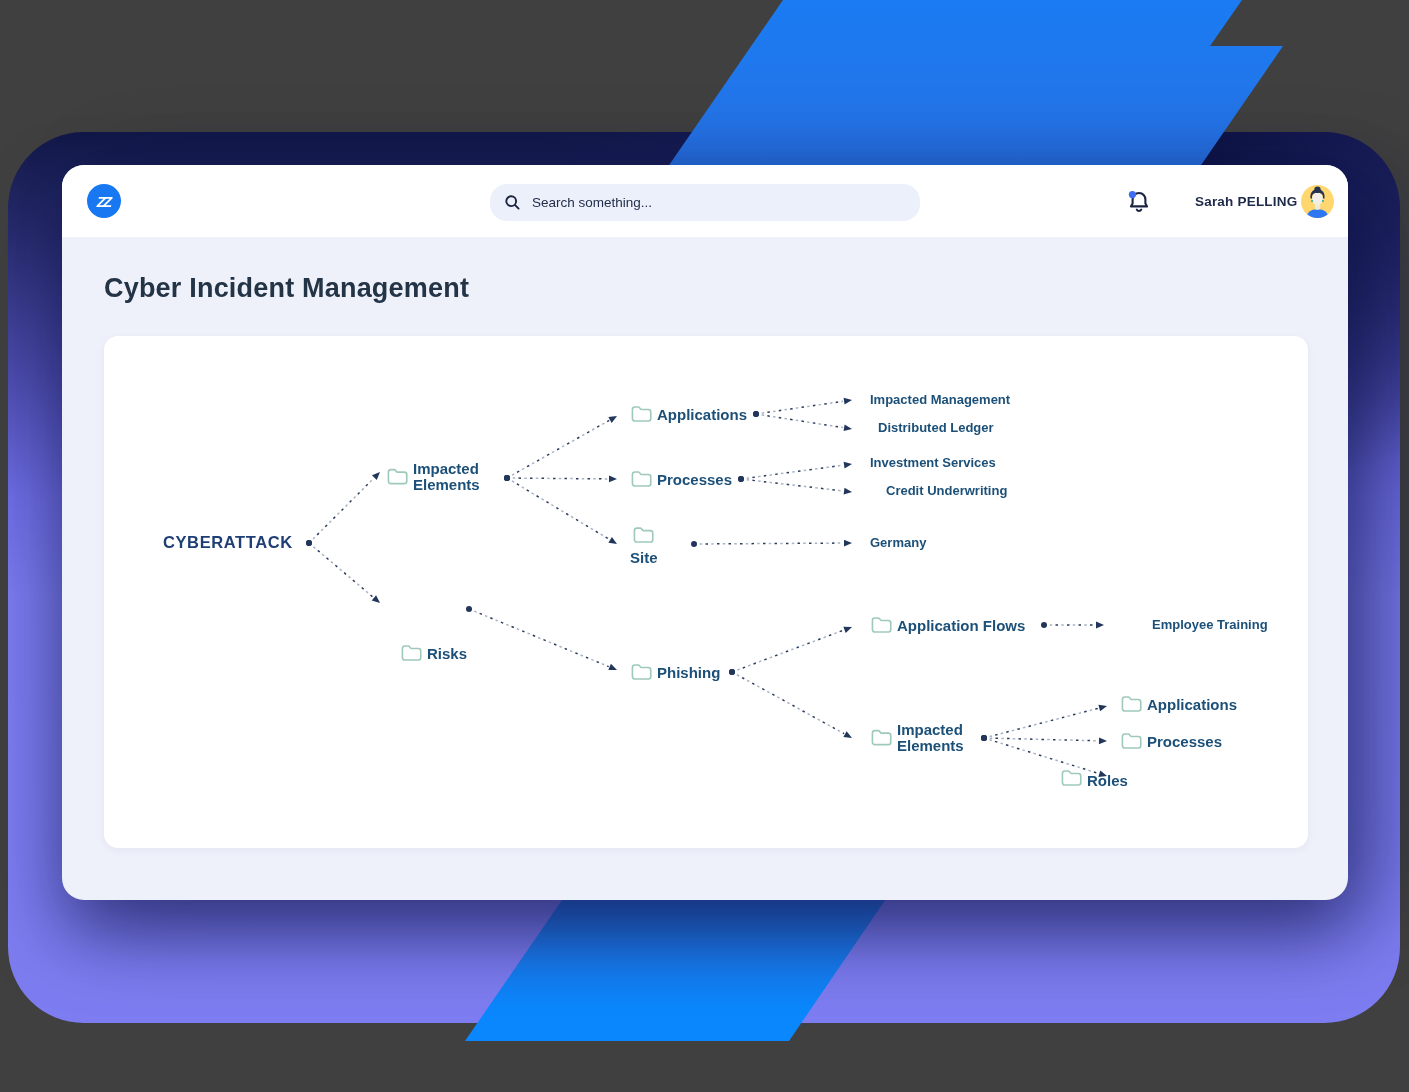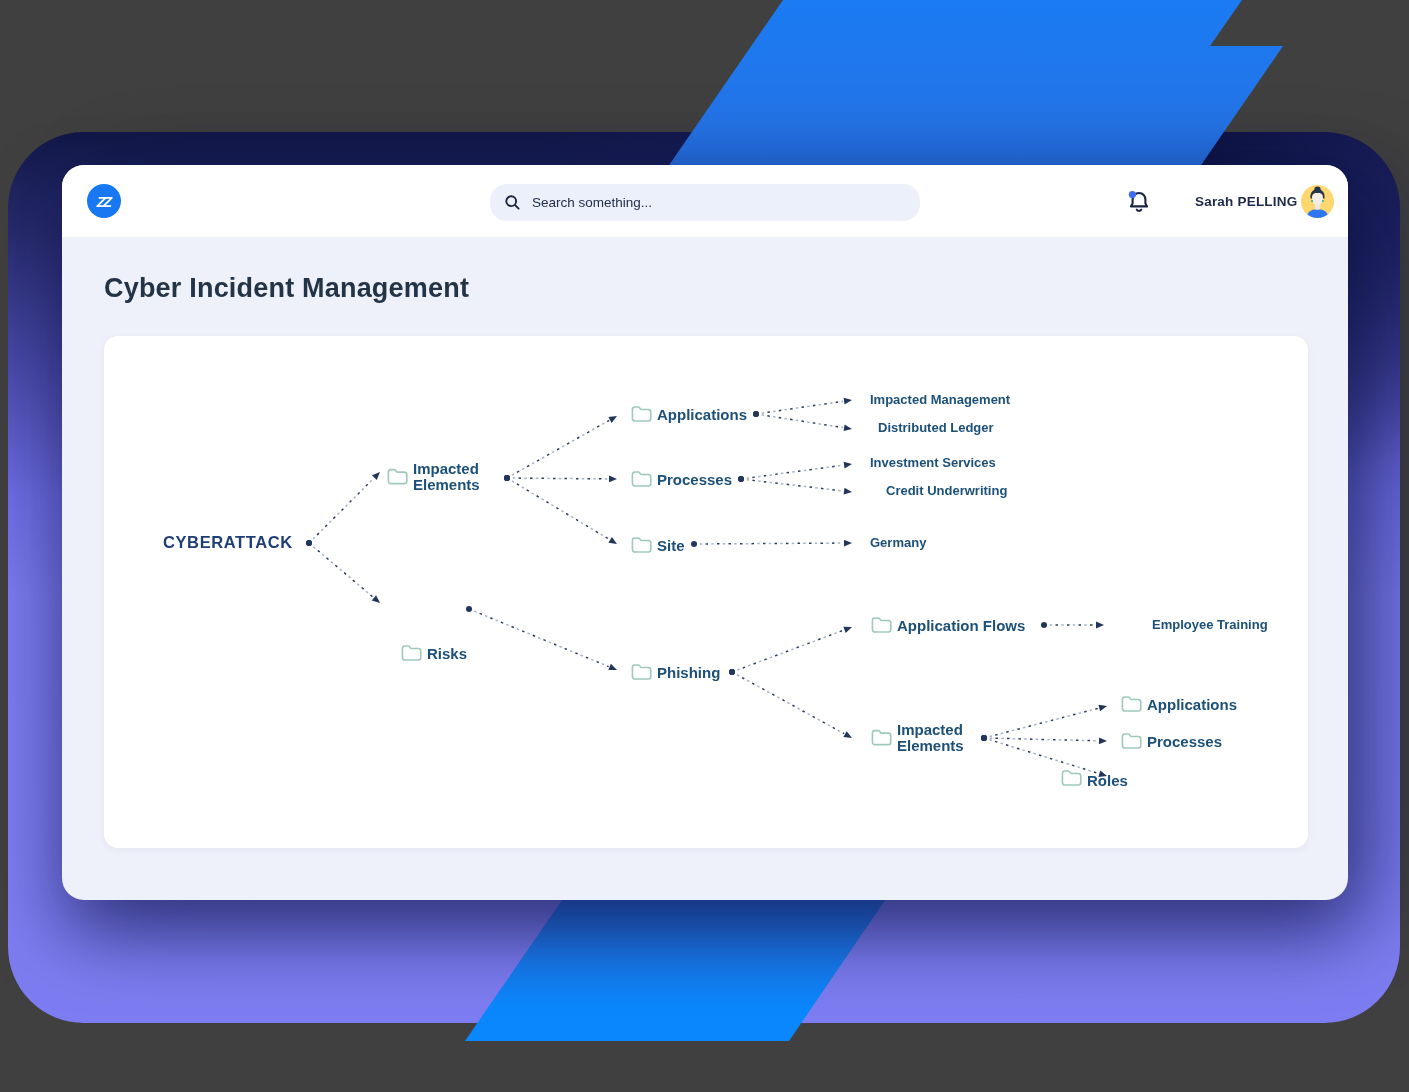--- a/index.html
+++ b/index.html
@@ -214,21 +214,21 @@
             <span class="label">Applications</span>
           </div>
           <div class="node folder" style="left: 526px; top: 143px;">
             <span class="ficon">
               <svg viewBox="0 0 24 22" width="23" height="21" fill="none">
                 <path d="M2.5 6.3C2.5 4.7 3.5 3.7 5.1 3.7H9.1L11.6 6.3H19.1C20.9 6.3 21.7 7.2 21.7 8.8V15.8C21.7 17.4 20.8 18.3 19.2 18.3H5C3.4 18.3 2.5 17.4 2.5 15.8Z" stroke="#9FCABB" stroke-width="1.7" stroke-linejoin="round"></path>
               </svg>
             </span>
             <span class="label">Processes</span>
           </div>
-          <div class="node folder" style="left: 526px; top: 209px;">
+          <div class="node folder" style="left: 526px; top: 209px; flex-direction: column;">
             <span class="ficon">
               <svg viewBox="0 0 24 22" width="23" height="21" fill="none">
                 <path d="M2.5 6.3C2.5 4.7 3.5 3.7 5.1 3.7H9.1L11.6 6.3H19.1C20.9 6.3 21.7 7.2 21.7 8.8V15.8C21.7 17.4 20.8 18.3 19.2 18.3H5C3.4 18.3 2.5 17.4 2.5 15.8Z" stroke="#9FCABB" stroke-width="1.7" stroke-linejoin="round"></path>
               </svg>
             </span>
             <span class="label">Site</span>
           </div>
           <div class="node folder" style="left: 526px; top: 336px;">
             <span class="ficon">
               <svg viewBox="0 0 24 22" width="23" height="21" fill="none">

